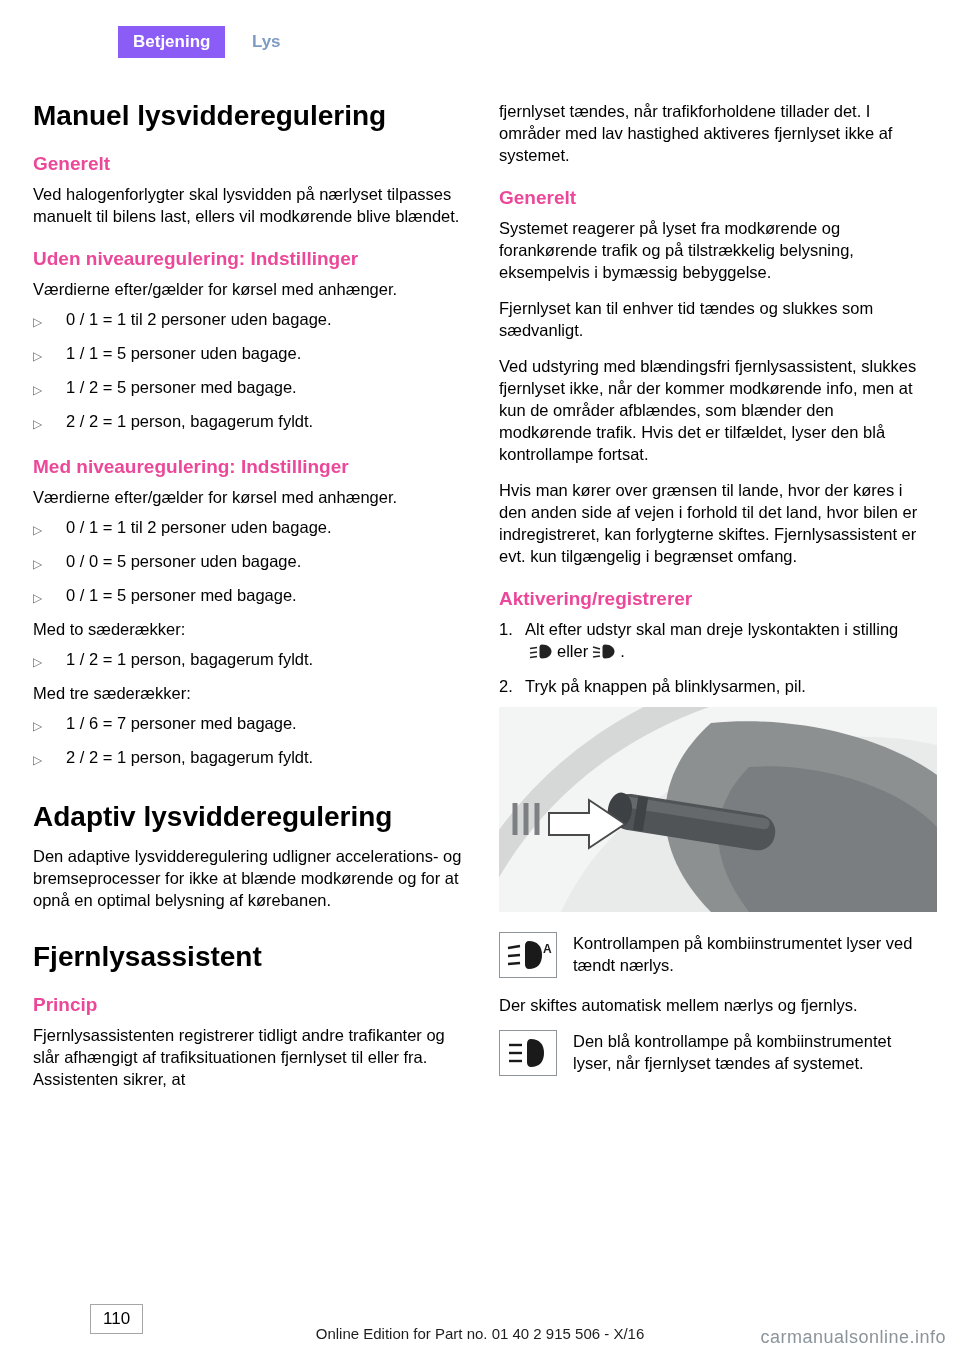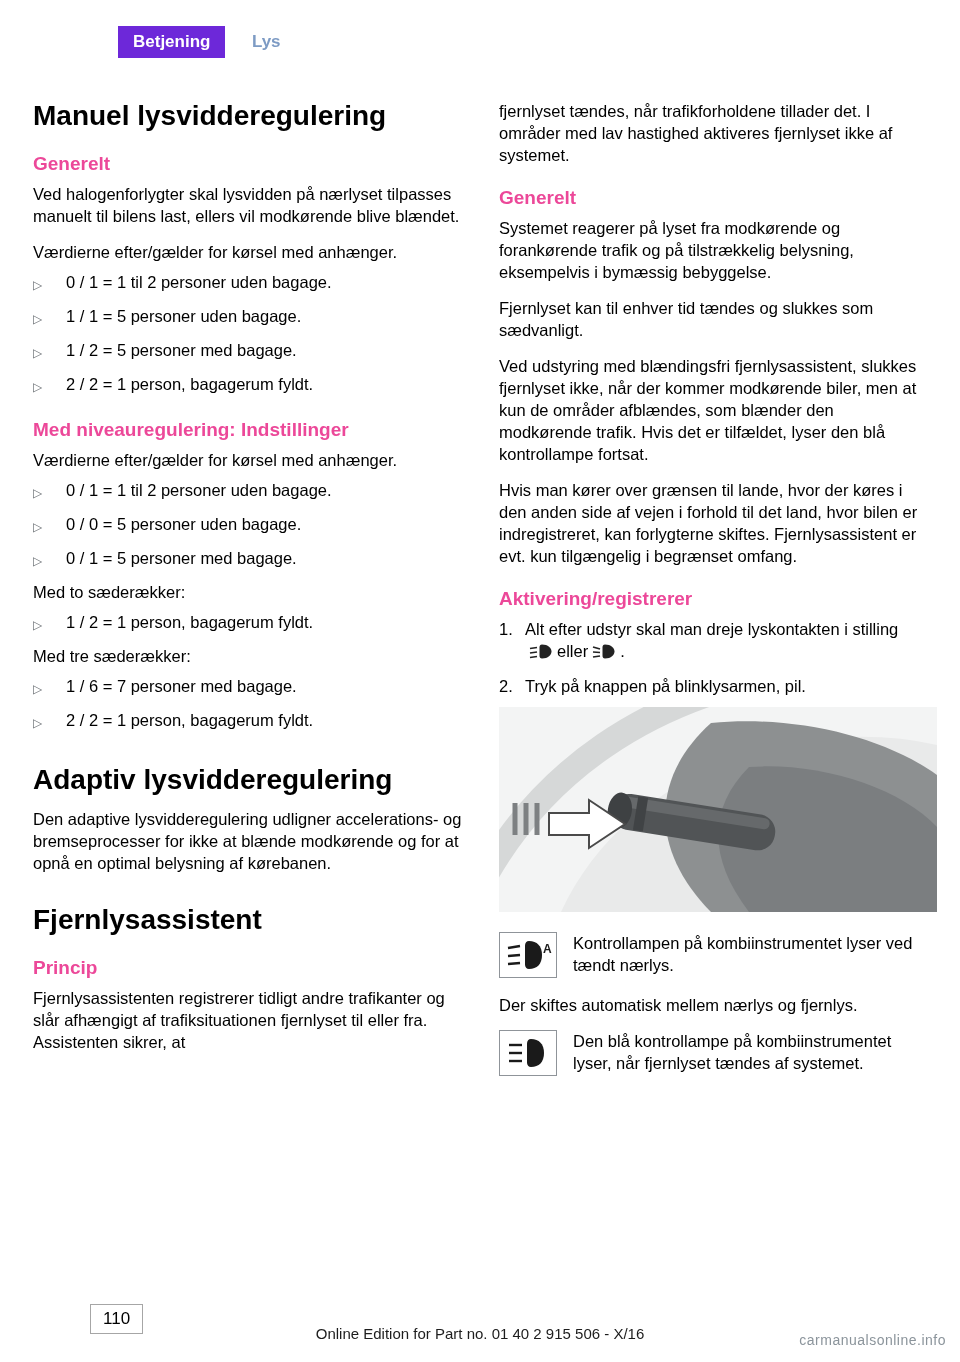--- a/index.html
+++ b/index.html
@@ -3,21 +3,21 @@
 <meta charset="utf-8">
 <style>
   html,body{margin:0;padding:0;background:#fff;}
   .page{
     position:relative;width:960px;height:1362px;background:#fff;overflow:hidden;
     font-family:"Liberation Sans", sans-serif;color:#000;
   }
   
   .header{position:absolute;top:26px;left:118px;right:60px;}
   .section-tab{
-    display:inline-block;background:#6d28d9;color:#fff;font-weight:bold;
+    display:inline-block;background:#8b5cf6;color:#fff;font-weight:bold;
     font-size:17px;padding:6px 15px;vertical-align:middle;
   }
   .subsection{
     display:inline-block;color:#7d9bc4;font-size:17px;font-weight:bold;
     margin-left:22px;vertical-align:middle;
   }
   .header-rule{position:absolute;left:0;right:0;top:33px;border-bottom:1px solid #c6cfdb;z-index:-1;}
   
   .columns{position:absolute;top:100px;left:33px;display:flex;gap:37px;}
   .col{width:429px;}
@@ -47,21 +47,21 @@
   
   .pagenum-box{
     position:absolute;left:90px;bottom:28px;border:1px solid #a6a6a6;
     padding:4px 12px;font-size:17px;
   }
   .edition{
     position:absolute;left:0;right:0;bottom:20px;text-align:center;
     font-size:15px;color:#1d1d1d;
   }
   .watermark{
-    position:absolute;right:14px;bottom:14px;font-size:14px;color:#8b949b;
+    position:absolute;right:14px;bottom:14px;font-size:18px;color:#8b949b;
     letter-spacing:0.5px;
   }
 </style>
 </head>
 <body>
 
 <div class="page">
 
   <div class="header">
     <div class="header-rule"></div>
@@ -70,20 +70,21 @@
   </div>
 
   <div class="columns">
 
     <section class="col">
       <h1 class="first">Manuel lysvidderegulering</h1>
 
       <h2>Generelt</h2>
       <p>Ved halogenforlygter skal lysvidden på nærlyset tilpasses manuelt til bilens last, ellers vil modkørende blive blændet.</p>
 
+      <h2>Uden niveauregulering: Indstillinger</h2>
       <p class="tight">Værdierne efter/gælder for kørsel med anhænger.</p>
 
       <div class="bullet">
         <span class="marker">▷</span>
         <span class="btext">0 / 1 = 1 til 2 personer uden bagage.</span>
       </div>
       <div class="bullet">
         <span class="marker">▷</span>
         <span class="btext">1 / 1 = 5 personer uden bagage.</span>
       </div>
@@ -135,21 +136,21 @@
       <h2>Princip</h2>
       <p>Fjernlysassistenten registrerer tidligt andre trafikanter og slår afhængigt af trafiksituationen fjernlyset til eller fra. Assistenten sikrer, at</p>
     </section>
 
     <section class="col">
       <p>fjernlyset tændes, når trafikforholdene tillader det. I områder med lav hastighed aktiveres fjernlyset ikke af systemet.</p>
 
       <h2>Generelt</h2>
       <p>Systemet reagerer på lyset fra modkørende og forankørende trafik og på tilstrækkelig belysning, eksempelvis i bymæssig bebyggelse.</p>
       <p>Fjernlyset kan til enhver tid tændes og slukkes som sædvanligt.</p>
-      <p>Ved udstyring med blændingsfri fjernlysassistent, slukkes fjernlyset ikke, når der kommer modkørende biler, men at kun de områder afblændes, som blænder den modkørende trafik. Hvis det er tilfældet, lyser den blå kontrollampe fortsat.</p>
+      <p>Ved udstyring med blændingsfri fjernlysassistent, slukkes fjernlyset ikke, når der kommer modkørende info, men at kun de områder afblændes, som blænder den modkørende trafik. Hvis det er tilfældet, lyser den blå kontrollampe fortsat.</p>
       <p>Hvis man kører over grænsen til lande, hvor der køres i den anden side af vejen i forhold til det land, hvor bilen er indregistreret, kan forlygterne skiftes. Fjernlysassistent er evt. kun tilgængelig i begrænset omfang.</p>
 
       <h2>Aktivering/registrerer</h2>
 
       <div class="step">
         <span class="step-num">1.</span>
         <span class="step-body"><span>Alt efter udstyr skal man dreje lyskontakten i stilling</span><span class="inline-icon"><svg width="24" height="17" viewBox="0 0 24 17">
                 <path d="M13,1.5 C19,1.5 22.5,5 22.5,8.5 C22.5,12 19,15.5 13,15.5 C11.3,15.5 10.5,14.2 10.5,12.5 L10.5,4.5 C10.5,2.8 11.3,1.5 13,1.5 Z" fill="#222"></path>
                 <g stroke="#222" stroke-width="1.6">
                   <line x1="1" y1="5.5" x2="8" y2="4.5"></line>

